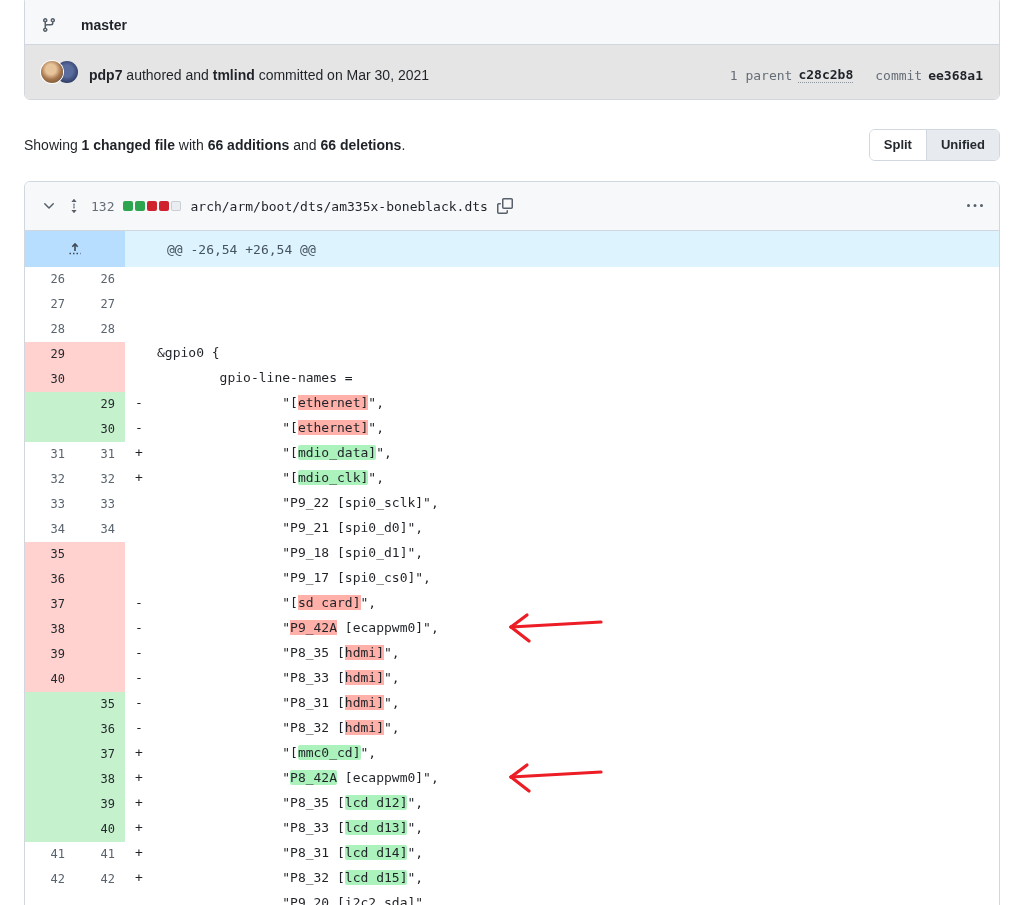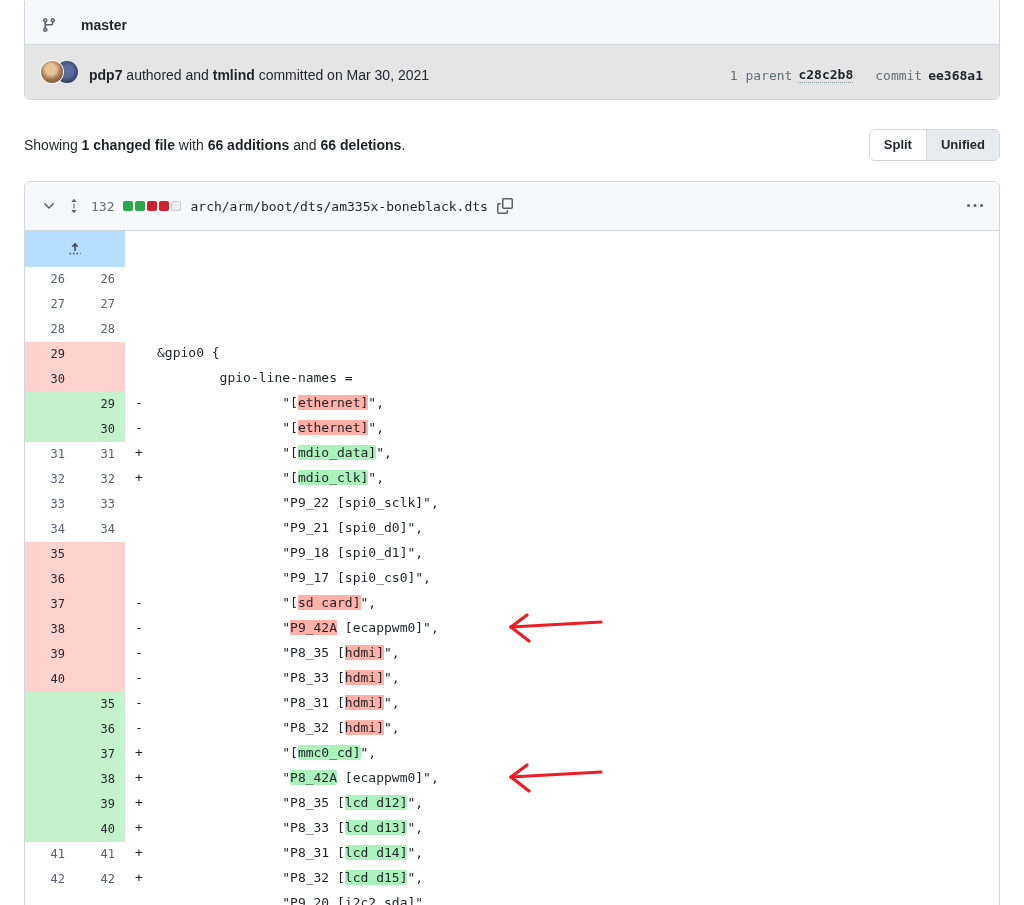--- a/index.html
+++ b/index.html
@@ -153,20 +153,21 @@
   </div>
 
   <div class="hunk">
     <div class="hunk-gutter">
       <svg width="16" height="16" viewBox="0 0 16 16" fill="none" stroke="#3d4854" stroke-width="1.6">
           <path d="M8 10V3.5"></path>
           <path d="M5.3 5.8 8 3l2.7 2.8" fill="none"></path>
           <path d="M2.5 12.5h11" stroke-dasharray="1.5 2"></path>
         </svg>
     </div>
+    <div class="hunk-content">@@ -26,54 +26,54 @@</div>
   </div>
 
   <div>
       <div class="drow context">
     <span class="lnum old">26</span>
     <span class="lnum new">26</span>
     <span class="content"><span class="sign"></span><span class="code-text"><span></span></span></span>
   </div>
       <div class="drow context">
     <span class="lnum old">27</span>

